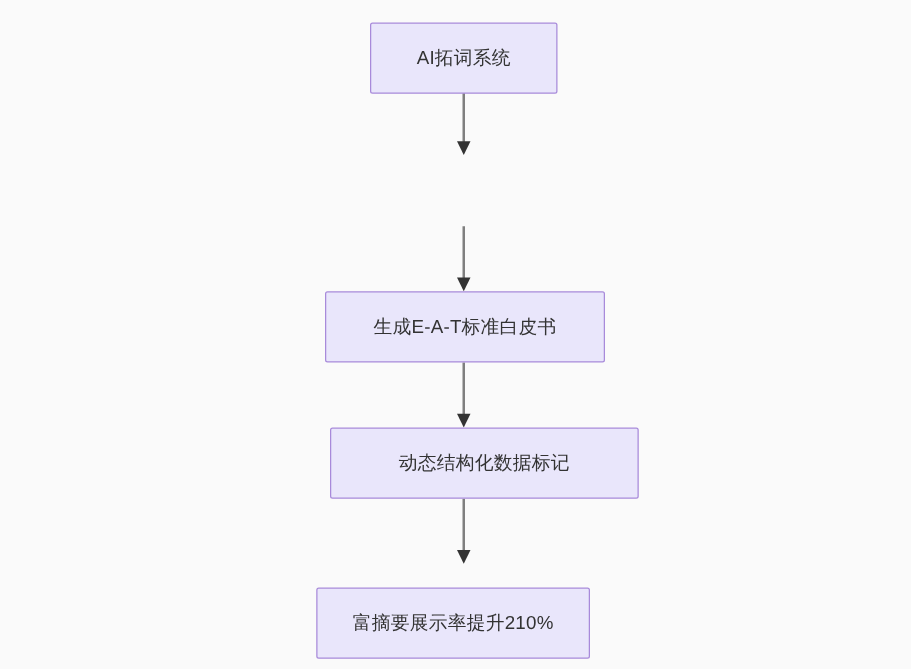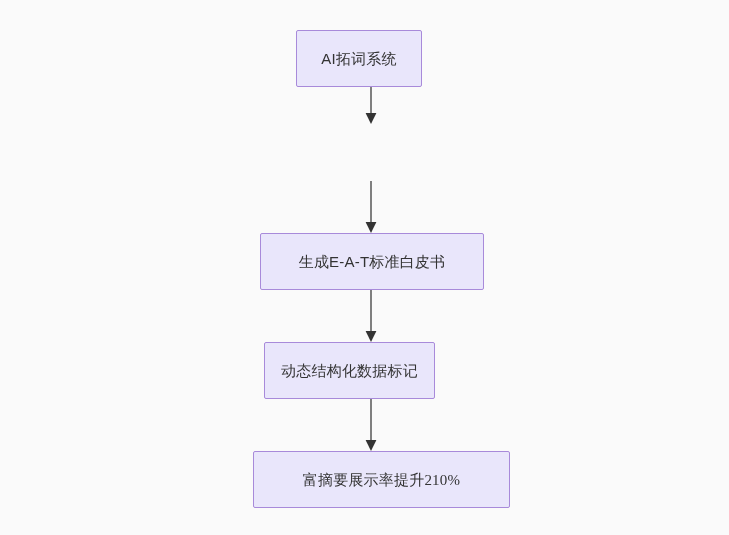--- a/index.html
+++ b/index.html
@@ -73,30 +73,30 @@
     </svg>
   </div>
 
   <div class="edge" style="left:361px; top:399px; width:20px; height:52px;">
     <svg width="20" height="52" viewBox="0 0 20 52" xmlns="http://www.w3.org/2000/svg">
       <line x1="10" y1="0" x2="10" y2="44" stroke="#7f7f7f" stroke-width="2"></line>
       <polygon points="10,52 4.6,41 15.4,41" fill="#333333"></polygon>
     </svg>
   </div>
 
-  <div class="node" style="left:296px; top:30px; width:126px; height:57px;">
+  <div class="node" style="left:296px; top:18px; width:150px; height:57px;">
     <span class="node-label">AI拓词系统</span>
   </div>
 
 
   <div class="node" style="left:260px; top:233px; width:224px; height:57px;">
     <span class="node-label">生成E-A-T标准白皮书</span>
   </div>
 
-  <div class="node" style="left:264px; top:342px; width:171px; height:57px;">
+  <div class="node" style="left:264px; top:342px; width:247px; height:57px;">
     <span class="node-label">动态结构化数据标记</span>
   </div>
 
-  <div class="node" style="left:253px; top:451px; width:257px; height:57px;font-family:Liberation Serif, serif;">
+  <div class="node" style="left:253px; top:470px; width:219px; height:57px;">
     <span class="node-label">富摘要展示率提升210%</span>
   </div>
 
 </div>
 
 </body></html>

